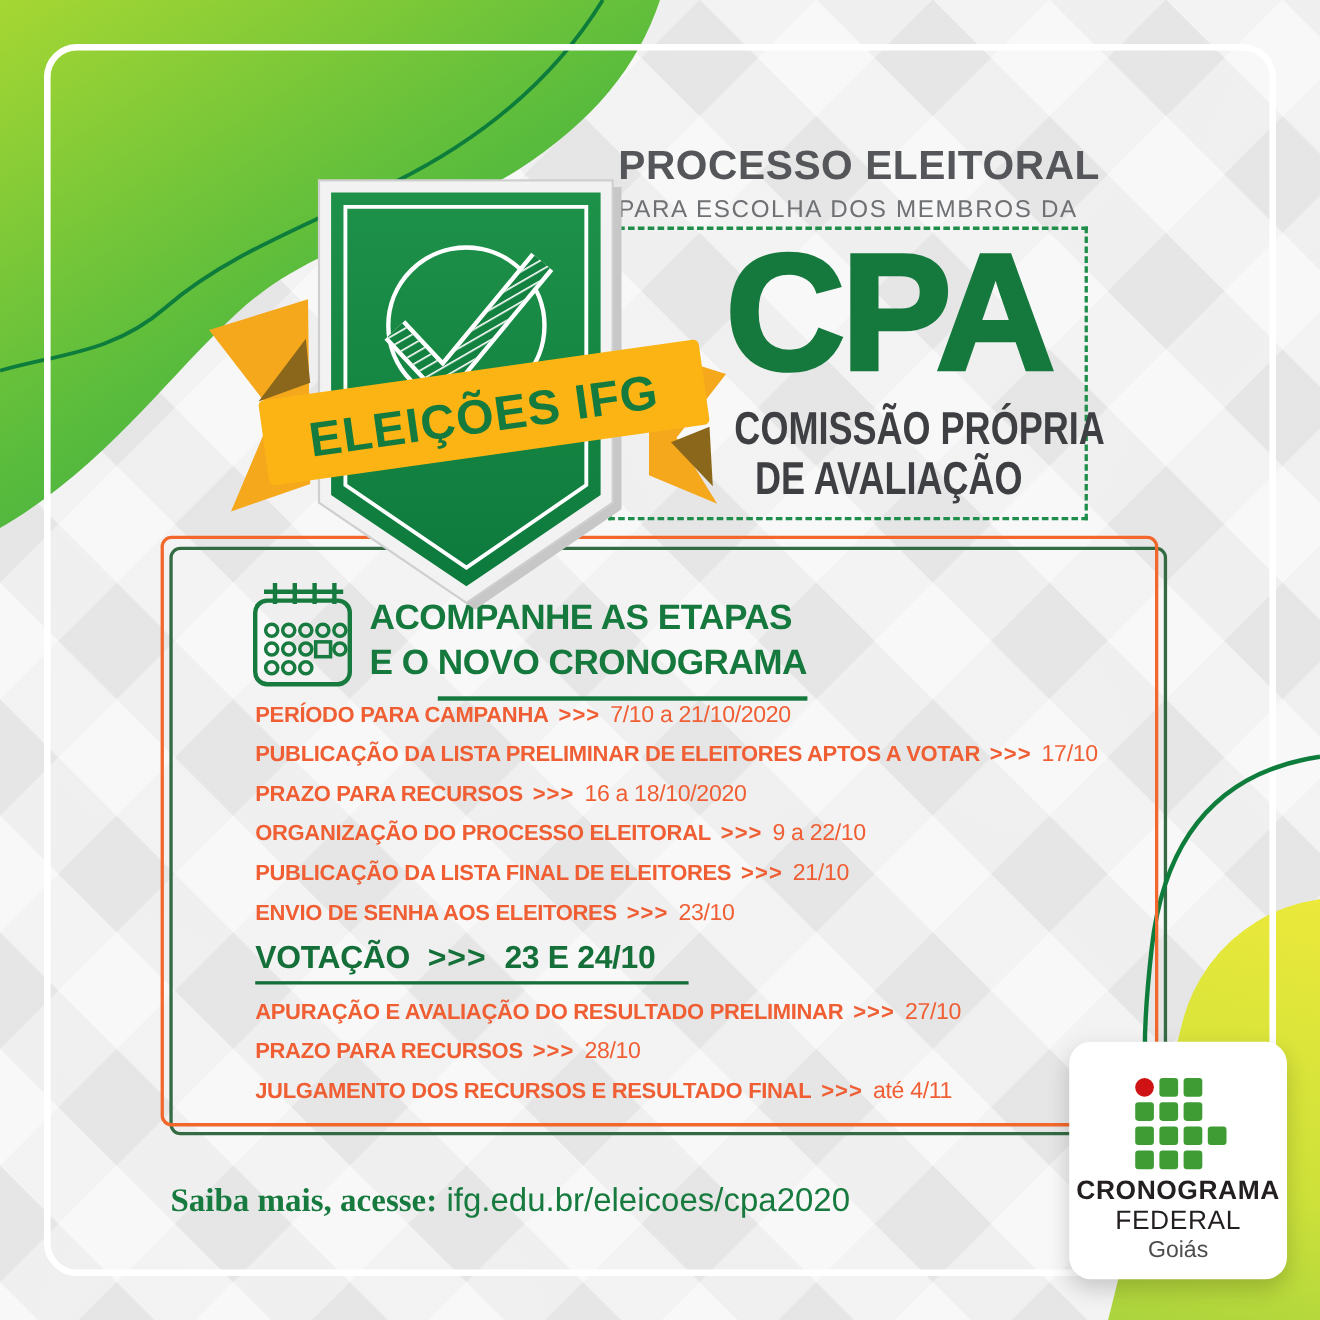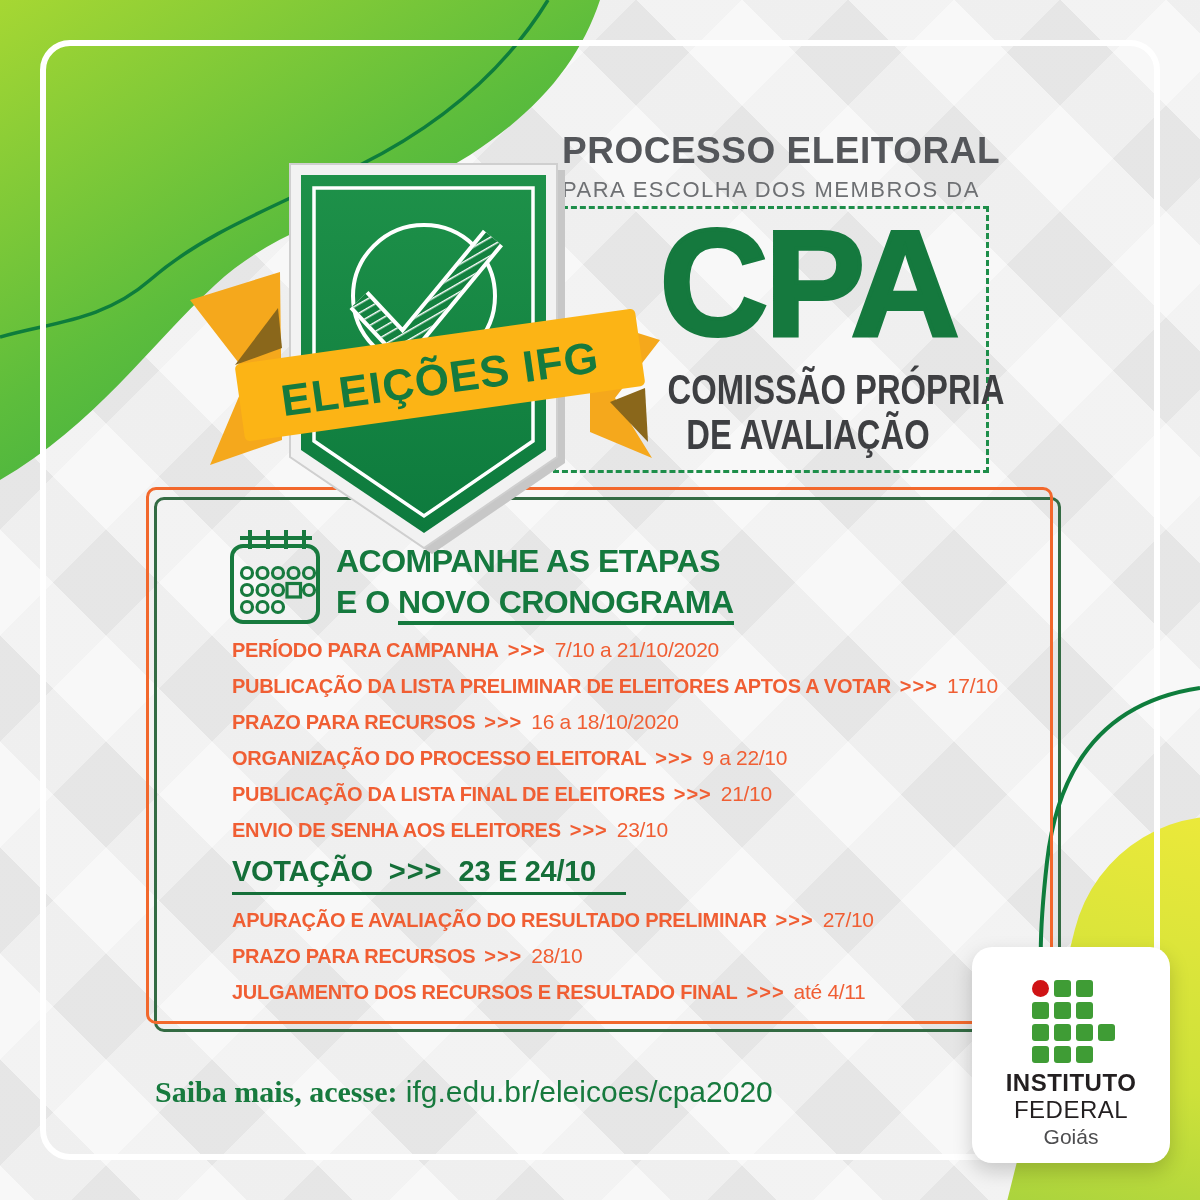--- a/index.html
+++ b/index.html
@@ -32,21 +32,21 @@
   
   .badge-svg{left:160px;top:150px;width:520px;height:420px;overflow:visible;z-index:8;}
   .ribbon-text{left:255px;top:350px;width:370px;height:58px;line-height:58px;text-align:center;z-index:9;
        transform:rotate(-8deg);font-size:44px;font-weight:bold;color:#157a3e;letter-spacing:1px;}
 
   
   .box-green{left:154px;top:497px;width:901px;height:529px;border:3px solid #336b43;border-radius:10px;z-index:5;}
   .box-orange{left:146px;top:487px;width:901px;height:531px;border:3px solid #f2682c;border-radius:10px;z-index:6;}
   .cal-svg{left:228px;top:530px;width:96px;height:96px;z-index:7;}
   .sched-head{left:336px;top:541px;z-index:7;color:#15793e;font-weight:bold;font-size:32px;line-height:41px;letter-spacing:-.5px;}
-  .und{border-bottom:4px solid #15793e;padding-bottom:1px;}
+  .und{border-bottom:4px solid #15793e;padding-bottom:13px;}
   .sched-list{left:232px;top:639px;width:815px;z-index:7;display:flex;flex-direction:column;gap:14px;justify-content:flex-end;}
   .sched-row{font-size:20px;line-height:22px;color:#f05e33;white-space:nowrap;letter-spacing:-.3px;}
   .sched-row .lbl{font-weight:bold;}
   .sched-row .arr{font-weight:bold;margin:0 9px 0 9px;letter-spacing:1px;}
   .sched-row .val{font-weight:normal;font-size:21px;}
   .sched-row.big{font-size:29px;line-height:32px;color:#156f39;}
   .sched-row.big .inner{display:inline-block;border-bottom:3px solid #156f39;padding-bottom:5px;padding-right:30px;}
   .sched-row.big .lbl,.sched-row.big .val{font-weight:bold;font-size:29px;margin-top:44px;}
   .sched-row.big .arr{margin:0 16px;}
 
@@ -201,18 +201,18 @@
         <div class="c empty"></div>
         <div class="c"></div>
         <div class="c"></div>
         <div class="c"></div>
         <div class="c"></div>
         <div class="c"></div>
         <div class="c"></div>
         <div class="c"></div>
         <div class="c empty"></div>
       </div>
-    <div class="logo-t1">INSTITUTO</div>
+    <div class="logo-t1">CRONOGRAMA</div>
     <div class="logo-t2">FEDERAL</div>
     <div class="logo-t3">Goiás</div>
   </div>
 
 </div>
 
 </body></html>

